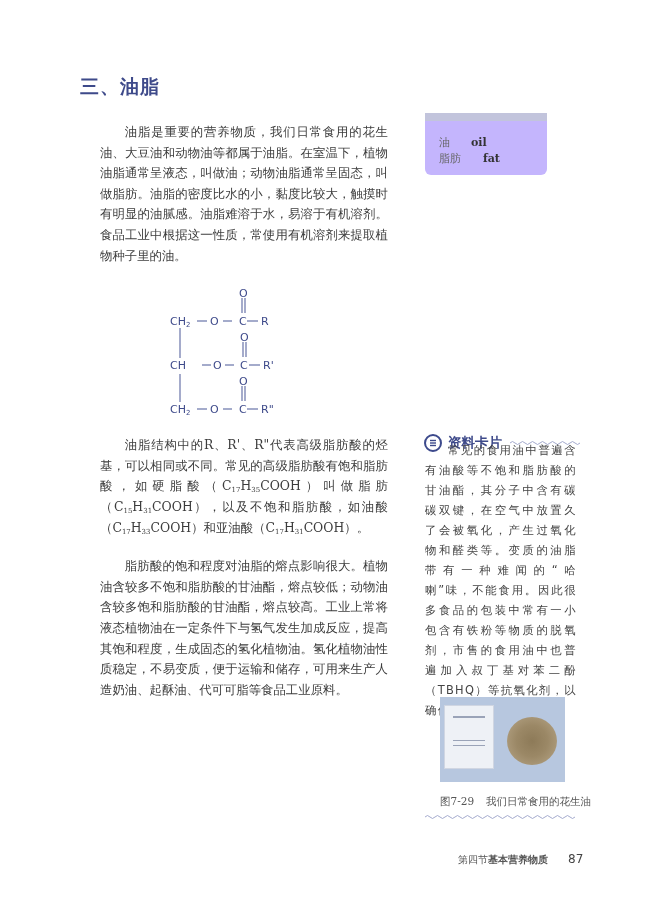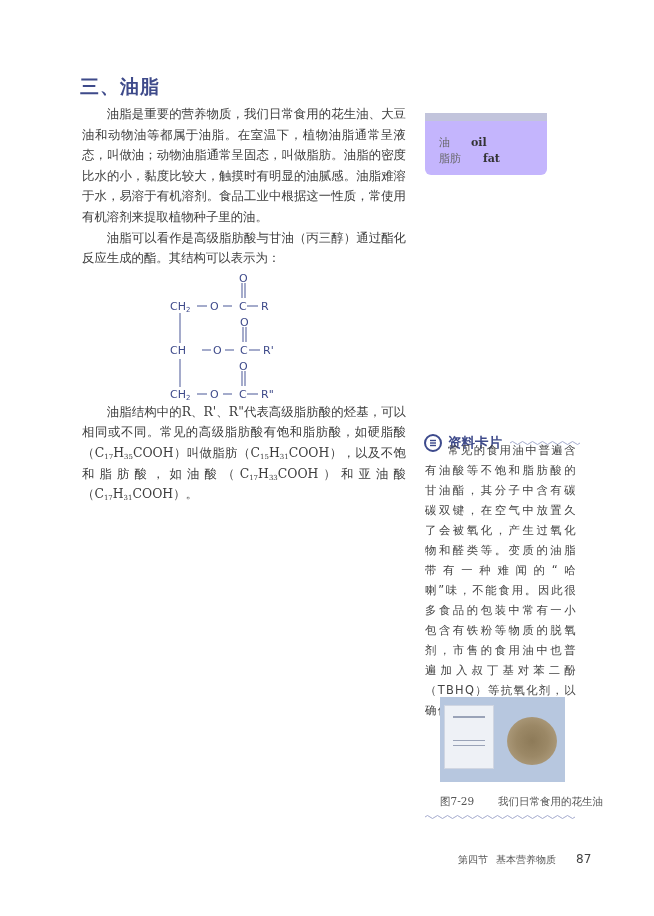--- a/index.html
+++ b/index.html
@@ -1,55 +1,54 @@
 <!DOCTYPE html>
 <html><head>
   <meta charset="utf-8">
   <style>
     html, body { margin: 0; padding: 0; }
     body { width: 654px; height: 916px; background: #ffffff; position: relative; overflow: hidden;
       font-family: "DejaVu Serif", "Liberation Serif", serif; color: #3a3a3a; }
     .section-title { position: absolute; left: 80px; top: 74px; font-family: "DejaVu Sans", sans-serif;
       font-weight: bold; font-size: 19px; color: #3e4a8a; letter-spacing: 1px; }
     .main { position: absolute; left: 82px; top: 104px; width: 324px; font-size: 12.4px; line-height: 20.6px; text-align: justify; color: #3c3c3c; }
-    .main p { margin: 0; text-indent: 2em; }
+    .main p { margin: 18px; text-indent: 2em; }
     .formula-wrap { height: 133px; position: relative; }
     .formula { position: absolute; left: 88px; top: 4px; width: 160px; height: 128px; }
     .vocab { position: absolute; left: 425px; top: 113px; width: 122px; height: 62px; background: #c4b5fd; border-radius: 0 0 6px 6px; }
     .vocab-bar { height: 8px; background: #c2c4dc; }
     .vocab-row { font-size: 11px; margin-left: 14px; line-height: 16px; }
     .vocab-row .zh { color: #666; display: inline-block; }
     .vocab-row .en { font-weight: bold; color: #333; margin-left: 10px; }
     .card-head { position: absolute; left: 424px; top: 414px; display: flex; align-items: center; margin-top: 20px; }
     .card-icon { width: 18px; height: 18px; border-radius: 50%; border: 2px solid #3d4a8c; box-sizing: border-box; display: flex; align-items: center; justify-content: center; }
     .card-title { font-family: "DejaVu Sans", sans-serif; font-weight: bold; color: #3e4a8a; font-size: 13.5px; margin-left: 6px; }
     .card-wave { margin-left: 8px; }
     .card-body { position: absolute; left: 425px; top: 440px; width: 152px; font-size: 11.4px; line-height: 20px; color: #444; text-align: justify; letter-spacing: 1.3px; font-family: "DejaVu Sans", sans-serif; }
     .card-body p { margin: 0; text-indent: 2em; }
     .photo { position: absolute; left: 440px; top: 697px; width: 125px; height: 85px; background: #b7c7df; }
     .packet { position: absolute; left: 4px; top: 8px; width: 48px; height: 62px; background: #eef1f6; border: 1px solid #d0d6e2; }
     .packet-line { height: 2px; background: #9aa3b8; margin: 10px 8px 0; }
     .powder { position: absolute; left: 67px; top: 20px; width: 50px; height: 48px; border-radius: 50%;
       background: radial-gradient(circle, #8d7a58 0%, #9b8866 45%, #a89676 70%, rgba(183,199,223,0) 100%); }
     .caption { position: absolute; left: 440px; top: 795px; font-size: 10.5px; color: #555; }
-    .caption .num { margin-right: 24px; }
+    .caption .num { margin-right: 12px; }
     .bottom-wave { position: absolute; left: 425px; top: 814px; }
     .footer { position: absolute; left: 458px; top: 852px; font-size: 10px; color: #555; }
     .footer .pnum { font-family: "DejaVu Sans", sans-serif; font-size: 12px; margin-left: 20px; color: #444; text-align: right; }
-    .footer .sec { margin-left: 8px; }
+    .footer .sec { margin-left: 0; font-weight: bold; }
     sub { font-size: 7px; vertical-align: -2px; line-height: 0; }
   </style>
 </head>
 <body>
 
 <div class="section-title">三、油脂</div>
 
 <div class="main">
   <p>油脂是重要的营养物质，我们日常食用的花生油、大豆油和动物油等都属于油脂。在室温下，植物油脂通常呈液态，叫做油；动物油脂通常呈固态，叫做脂肪。油脂的密度比水的小，黏度比较大，触摸时有明显的油腻感。油脂难溶于水，易溶于有机溶剂。食品工业中根据这一性质，常使用有机溶剂来提取植物种子里的油。</p>
-  <p>油脂可以看作是高级脂肪酸与甘油（丙三醇）通过酯化反应生成的酯。其结构可以表示为：</p>
 
   <div class="formula-wrap">
     <svg class="formula" viewBox="0 0 160 128">
       <g fill="none" stroke="#5a66a0" stroke-width="1.1">
         <line x1="10" y1="40" x2="10" y2="70"></line>
         <line x1="10" y1="86" x2="10" y2="114"></line>
         <line x1="27" y1="33" x2="37" y2="33"></line>
         <line x1="53" y1="33" x2="62" y2="33"></line>
         <line x1="77" y1="33" x2="88" y2="33"></line>
         <line x1="72" y1="10" x2="72" y2="25"></line>
@@ -79,20 +78,21 @@
         <text x="69" y="97">O</text>
         <text x="0" y="125">CH<tspan font-size="7" dy="2">2</tspan></text>
         <text x="40" y="125">O</text>
         <text x="69" y="125">C</text>
         <text x="91" y="125">R"</text>
       </g>
     </svg>
   </div>
 
   <p><span>油脂结构中的R、R'、R"代表高级脂肪酸的烃基，可以相同或不同。常见的高级脂肪酸有饱和脂肪酸，如硬脂酸（</span><span>C<sub>17</sub>H<sub>35</sub>COOH</span><span>）叫做脂肪（</span><span>C<sub>15</sub>H<sub>31</sub>COOH</span><span>），以及不饱和脂肪酸，如油酸（</span><span>C<sub>17</sub>H<sub>33</sub>COOH</span><span>）和亚油酸（</span><span>C<sub>17</sub>H<sub>31</sub>COOH</span><span>）。</span></p>
+  <p>脂肪酸的饱和程度对油脂的熔点影响很大。植物油含较多不饱和脂肪酸的甘油酯，熔点较低；动物油含较多饱和脂肪酸的甘油酯，熔点较高。工业上常将液态植物油在一定条件下与氢气发生加成反应，提高其饱和程度，生成固态的氢化植物油。氢化植物油性质稳定，不易变质，便于运输和储存，可用来生产人造奶油、起酥油、代可可脂等食品工业原料。</p>
 </div>
 
 <div class="vocab">
   <div class="vocab-bar"></div>
   <div style="height:14px"></div>
   <div class="vocab-row">
     <span class="zh" style="width:22px">油</span><span class="en">oil</span>
   </div>
   <div class="vocab-row">
     <span class="zh" style="width:34px">脂肪</span><span class="en">fat</span>

